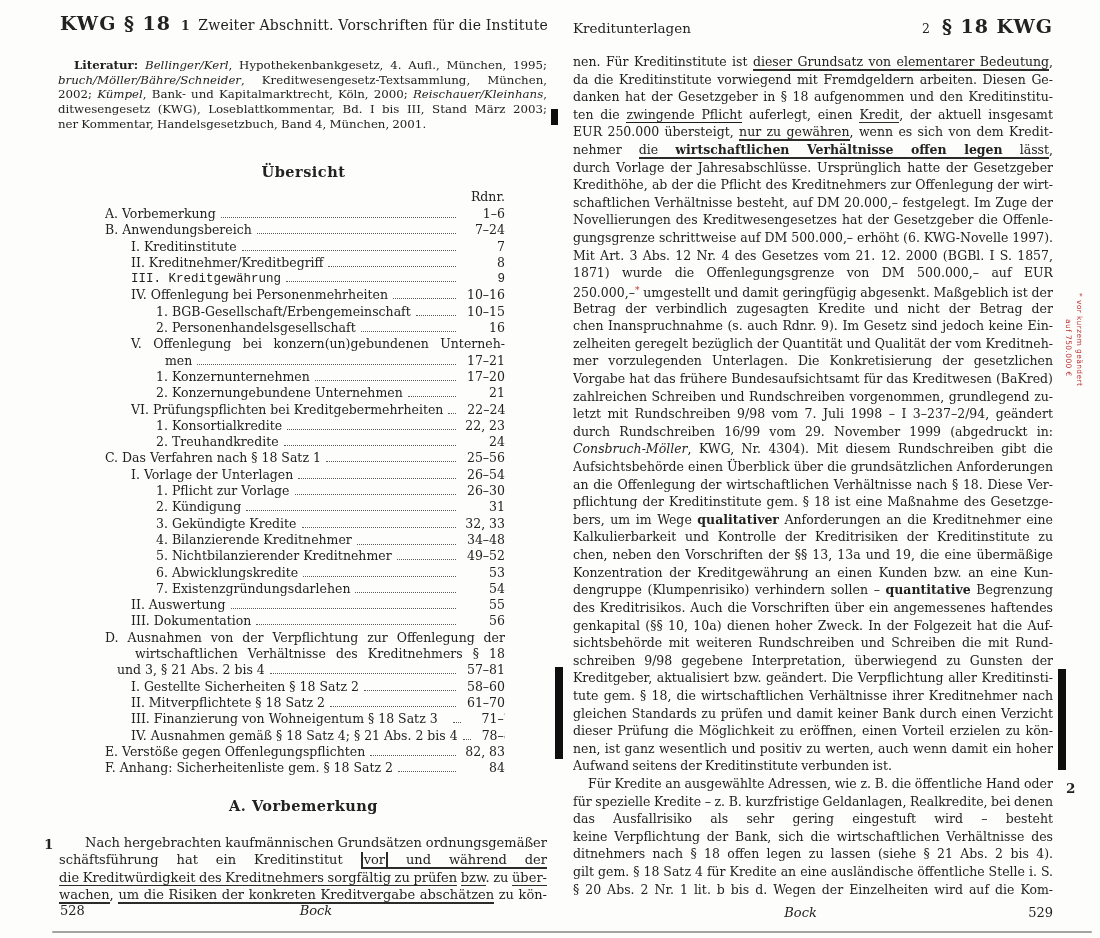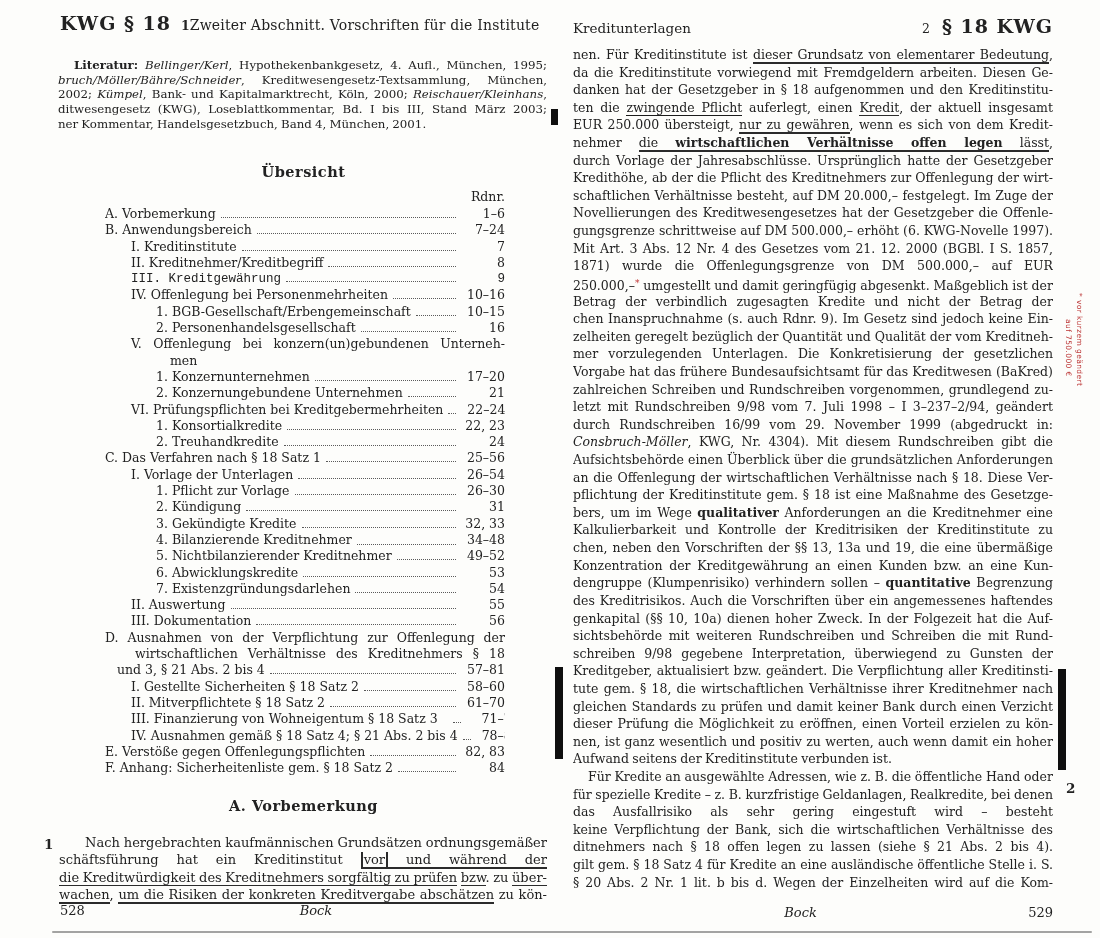--- a/index.html
+++ b/index.html
@@ -15,21 +15,21 @@
   .tl.last{text-align-last:left;}
   .tl.ind{text-indent:26px;}
   .tl.ind2{text-indent:15px;}
   .b{font-weight:bold;}
   .i{font-style:italic;}
   .u{border-bottom:2px solid #2b2b2b;}
   .u2{border-bottom:3px solid #1b1b1b;}
   .vm{border-left:2px solid #2b2b2b;border-right:2px solid #2b2b2b;padding:0 1px;}
   .red{color:#c03434;font-size:9px;vertical-align:4px;}
   
-  #lp-header{left:60px;top:12px;width:488px;display:flex;justify-content:flex-start;align-items:baseline;}
+  #lp-header{left:60px;top:12px;width:488px;display:flex;justify-content:space-between;align-items:baseline;}
   #lp-title{font-size:19px;font-weight:bold;letter-spacing:1px;}
   #lp-title-num{font-size:12.5px;font-weight:bold;margin-left:10px;}
   #lp-section{font-size:14px;letter-spacing:0.2px;}
   #lit{left:58px;top:58px;width:489px;font-size:11.8px;line-height:14.7px;}
   #lit .tl{height:14.7px;}
   #lit .tl.ind{text-indent:16px;}
   #uebersicht-title{left:60px;top:163px;width:487px;text-align:center;font-weight:bold;font-size:14.5px;letter-spacing:0.5px;}
   #rdnr-label{left:105px;top:189px;width:400px;text-align:right;font-size:12.5px;}
   #toc{left:105px;top:206px;width:400px;font-size:12.5px;line-height:16.3px;}
   .toc-line{display:flex;align-items:baseline;height:16.3px;overflow:hidden;}
@@ -40,21 +40,21 @@
   #vorb-heading{left:60px;top:797px;width:487px;text-align:center;font-weight:bold;font-size:14.5px;letter-spacing:0.5px;}
   #left-para{left:59px;top:834px;width:488px;font-size:13px;line-height:17.45px;}
   #left-para .tl{height:17.45px;}
   #left-para-num{left:44px;top:836px;font-weight:bold;font-size:13.5px;}
   #lp-footer{left:60px;top:903px;width:487px;display:flex;justify-content:space-between;font-size:13px;gap:24px;}
   
   #rp-header{left:573px;top:15px;width:480px;display:flex;justify-content:space-between;align-items:baseline;}
   #rp-running{font-size:13.5px;}
   #rp-title-num{font-size:12.5px;margin-right:12px;}
   #rp-title{font-size:19px;font-weight:bold;letter-spacing:1px;}
-  #right-body{left:573px;top:46px;width:480px;font-size:12.5px;line-height:17.62px;}
+  #right-body{left:573px;top:53px;width:480px;font-size:12.5px;line-height:17.62px;}
   #right-body .tl{height:17.62px;}
   #right-para2-num{left:1066px;top:780px;font-weight:bold;font-size:13.5px;}
   #rp-footer{left:573px;top:905px;width:480px;display:flex;justify-content:space-between;font-size:13px;}
   
   .ink-bar{background:#0f0f0f;}
   #mark-small{left:551px;top:109px;width:7px;height:16px;}
   #bar-left{left:555px;top:667px;width:8px;height:92px;}
   #bar-right{left:1058px;top:669px;width:8px;height:101px;}
   #red-note{
     left:1084px;top:293px;width:142px;
@@ -122,21 +122,21 @@
       <span class="toc-label">1. BGB-Gesellschaft/Erbengemeinschaft</span>
       <span class="toc-leader"></span>
       <span class="toc-rdnr">10–15</span>
     </div>
     <div class="toc-line" style="padding-left: 51px;">
       <span class="toc-label">2. Personenhandelsgesellschaft</span>
       <span class="toc-leader"></span>
       <span class="toc-rdnr">16</span>
     </div>
     <div class="toc-pre" style="padding-left: 26px;">V. Offenlegung bei konzern(un)gebundenen Unterneh-</div>
-    <div class="toc-line" style="padding-left: 60px; flex-direction: column;">
+    <div class="toc-line" style="padding-left: 60px;">
       <span class="toc-label">men</span>
       <span class="toc-leader"></span>
       <span class="toc-rdnr">17–21</span>
     </div>
     <div class="toc-line" style="padding-left: 51px;">
       <span class="toc-label">1. Konzernunternehmen</span>
       <span class="toc-leader"></span>
       <span class="toc-rdnr">17–20</span>
     </div>
     <div class="toc-line" style="padding-left: 51px;">

